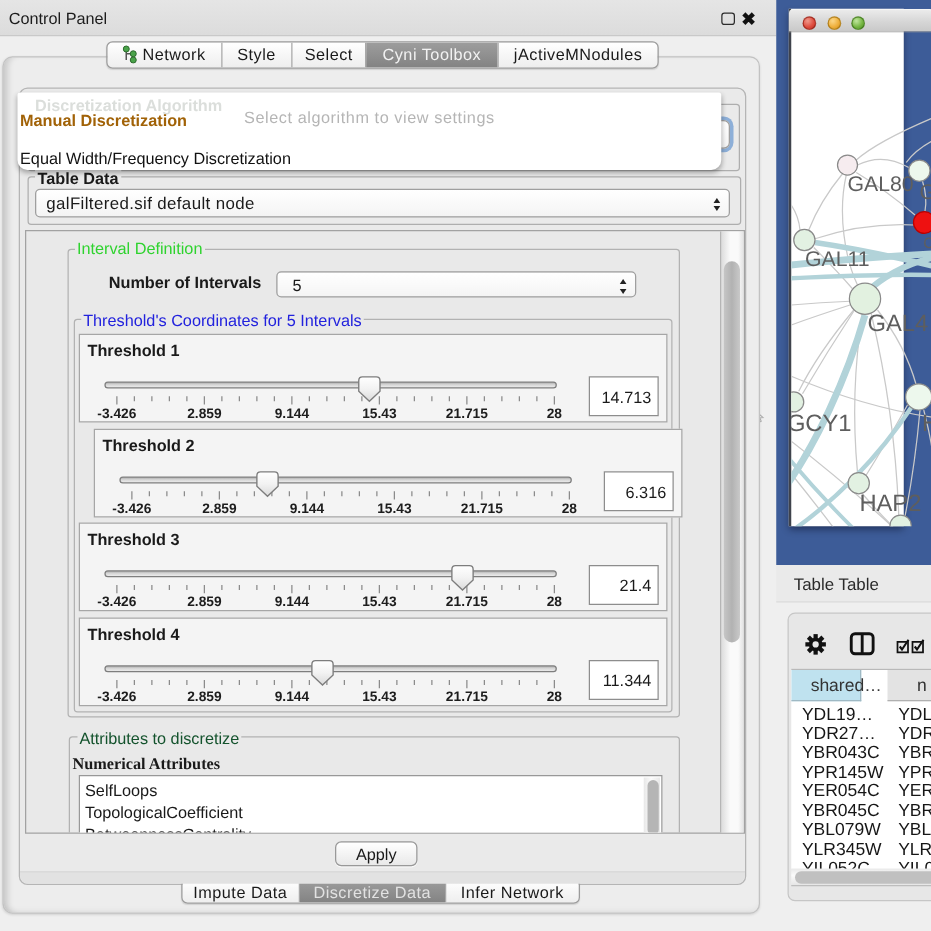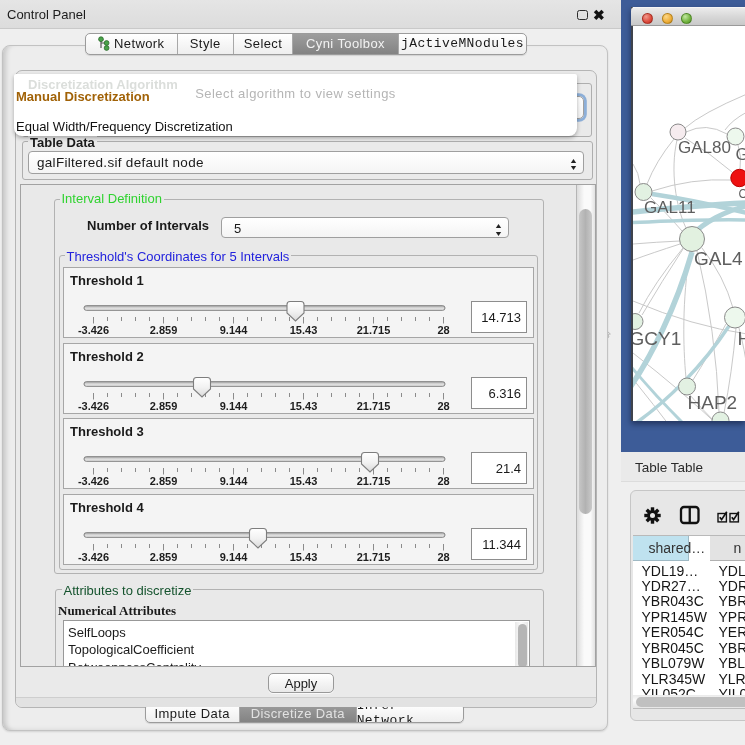--- a/index.html
+++ b/index.html
@@ -8,42 +8,42 @@
   .abs { position:absolute; }
   .b13 { font-size:13px; font-weight:bold; }
   
   #tbar { left:0; top:0; width:621px; height:29px; background:linear-gradient(#e5e5e5,#dcdcdc); border-bottom:1px solid #c9c9c9; }
   #tbar .t { position:absolute; left:7px; top:7px; font-size:13px; color:#1c1c1c; }
   #floatbox { position:absolute; left:577px; top:9.5px; width:10.5px; height:10.5px; border:1.7px solid #2c2c2c; border-radius:2.5px; }
   #closex { position:absolute; left:593px; top:6.5px; font-size:14px; font-weight:bold; color:#111; }
   
   .seg { display:flex; border:1px solid #9b9b9b; border-radius:5px; background:linear-gradient(#ffffff,#eeeeee); overflow:hidden; box-shadow:0 1px 1px rgba(0,0,0,0.12); }
   .seg .s { display:flex; align-items:center; justify-content:center; font-size:13px; letter-spacing:0.4px; color:#1a1a1a; border-right:1px solid #a8a8a8; height:100%; }
-  .seg .s:last-child { border-right:none;font-family:Liberation Mono, monospace; }
+  .seg .s:last-child { border-right:none; }
   .seg .sel { background:linear-gradient(#9d9d9d,#838383); color:#f2f2f2; }
   
   #cpwin { left:2px; top:45px; width:606px; height:686px; border:1px solid #c2c2c2; border-radius:8px; background:#ededed;
            box-shadow:inset 6px 0 5px -3px rgba(0,0,0,0.16), inset 0 -4px 5px -3px rgba(0,0,0,0.06), 0 1px 2px rgba(0,0,0,0.12); }
   
   #opanel { left:14.5px; top:69.5px; width:582px; height:638.5px; border:1px solid #b5b5b5; border-radius:7px; background:#eaeaea; }
   .grp { position:absolute; border:1px solid #aeaeae; border-radius:3px; }
   .grplab { position:absolute; background:#eaeaea; padding:0 2px; white-space:nowrap; }
   .combo { position:absolute; background:linear-gradient(#ffffff,#f4f4f4); border:1px solid #9f9f9f; border-radius:4px; font-size:13px; }
   .combo .ar { position:absolute; right:6px; font-size:7px; color:#222; line-height:1; transform:scaleX(1.3); }
   
   .thp { position:absolute; left:42.5px; width:470.5px; height:71px; background:#f4f4f4; border:1px solid #a6a6a6; }
   .thp .nm { position:absolute; left:6px; top:5px; font-size:13px; font-weight:bold; }
   .thp .vb { position:absolute; left:407px; top:33px; width:56px; height:32px; background:#fff; border:1px solid #8d8d8d; font-size:13px; text-align:right; padding:8px 5px 0 0; }
   .thp svg { position:absolute; left:0; top:0; }
   
   #applybtn { left:268px; top:673px; width:66px; height:19.5px; border:1px solid #999; border-radius:5px; background:linear-gradient(#ffffff,#e9e9e9); font-size:13px; text-align:center; padding-top:1.5px; box-shadow:0 1px 0 rgba(255,255,255,.7); }
   #botband { left:15.5px; top:697px; width:580px; height:10px; background:#e2e2e2; border-top:1px solid #cecece; border-radius:0 0 7px 7px; }
   
   #bluebg { left:621px; top:0; width:124px; height:452px; background:#3d5c98; }
-  #netwin { left:631px; top:7px; width:114px; height:414px; background:#fff; border-left:2px solid #3f434c; box-shadow:0 3px 6px rgba(0,0,20,0.45); }
+  #netwin { left:631px; top:7px; width:92px; height:414px; background:#fff; border-left:2px solid #3f434c; box-shadow:0 3px 6px rgba(0,0,20,0.45); }
   #nettbar { position:absolute; left:-2px; top:0; width:116px; height:18.5px; border-radius:4px 4px 0 0; background:linear-gradient(#ebebeb 0%,#d6d6d6 55%,#c9c9c9 100%); border-bottom:1px solid #9a9a9a; border-top:1px solid #f5f5f5; }
   .tl { position:absolute; top:4.5px; width:11px; height:11px; border-radius:50%; }
   #tpbar { left:621px; top:452px; width:124px; height:30px; background:#eaeaea; border-bottom:1px solid #dcdcdc; }
   #tpbar .t { position:absolute; left:14px; top:8px; font-size:13.5px; color:#2a2a2a; }
   #tablebox { left:630px; top:490px; width:130px; height:230.5px; background:#e7e7e7; border:1px solid #c6c6c6; border-radius:6px; }
 </style>
 </head>
 <body>
 <svg width="0" height="0" style="position:absolute;">
   <defs>
@@ -222,21 +222,21 @@
           <text x="169.5" y="66">9.144</text>
           <text x="239.5" y="66">15.43</text>
           <text x="309.5" y="66">21.715</text>
           <text x="379.5" y="66">28</text>
       </g>
       <path d="M223 45 V36.5 Q223 33.5 226 33.5 H237 Q240 33.5 240 36.5 V45 L231.5 53 Z" fill="url(#thg)" stroke="#7d7d7d" stroke-width="1.1"></path>
     </svg>
     <div class="vb">14.713</div>
   </div>
 
-  <div class="thp" style="top:157.5px;">
+  <div class="thp" style="top:157.5px;margin-left:12px;">
     <div class="nm">Threshold 2</div>
     <svg width="470" height="71" viewBox="0 0 470 71">
       <rect x="20" y="37.7" width="361" height="4.6" rx="2.3" fill="url(#trkg)" stroke="#7e7e7e" stroke-width="1"></rect>
       <path d="M43.5 49V53M57.5 49V53M71.5 49V53M85.5 49V53M113.5 49V53M127.5 49V53M141.5 49V53M155.5 49V53M183.5 49V53M197.5 49V53M211.5 49V53M225.5 49V53M253.5 49V53M267.5 49V53M281.5 49V53M295.5 49V53M323.5 49V53M337.5 49V53M351.5 49V53M365.5 49V53" stroke="#8b8b8b" stroke-width="1" fill="none"></path>
       <path d="M29.5 49V55.5M99.5 49V55.5M169.5 49V55.5M239.5 49V55.5M309.5 49V55.5M379.5 49V55.5" stroke="#8b8b8b" stroke-width="1" fill="none"></path>
       <g font-family="Liberation Sans, sans-serif" font-size="11" font-weight="bold" fill="#1d1d1d" text-anchor="middle">
         <text x="29.5" y="66">-3.426</text>
           <text x="99.5" y="66">2.859</text>
           <text x="169.5" y="66">9.144</text>
           <text x="239.5" y="66">15.43</text>

